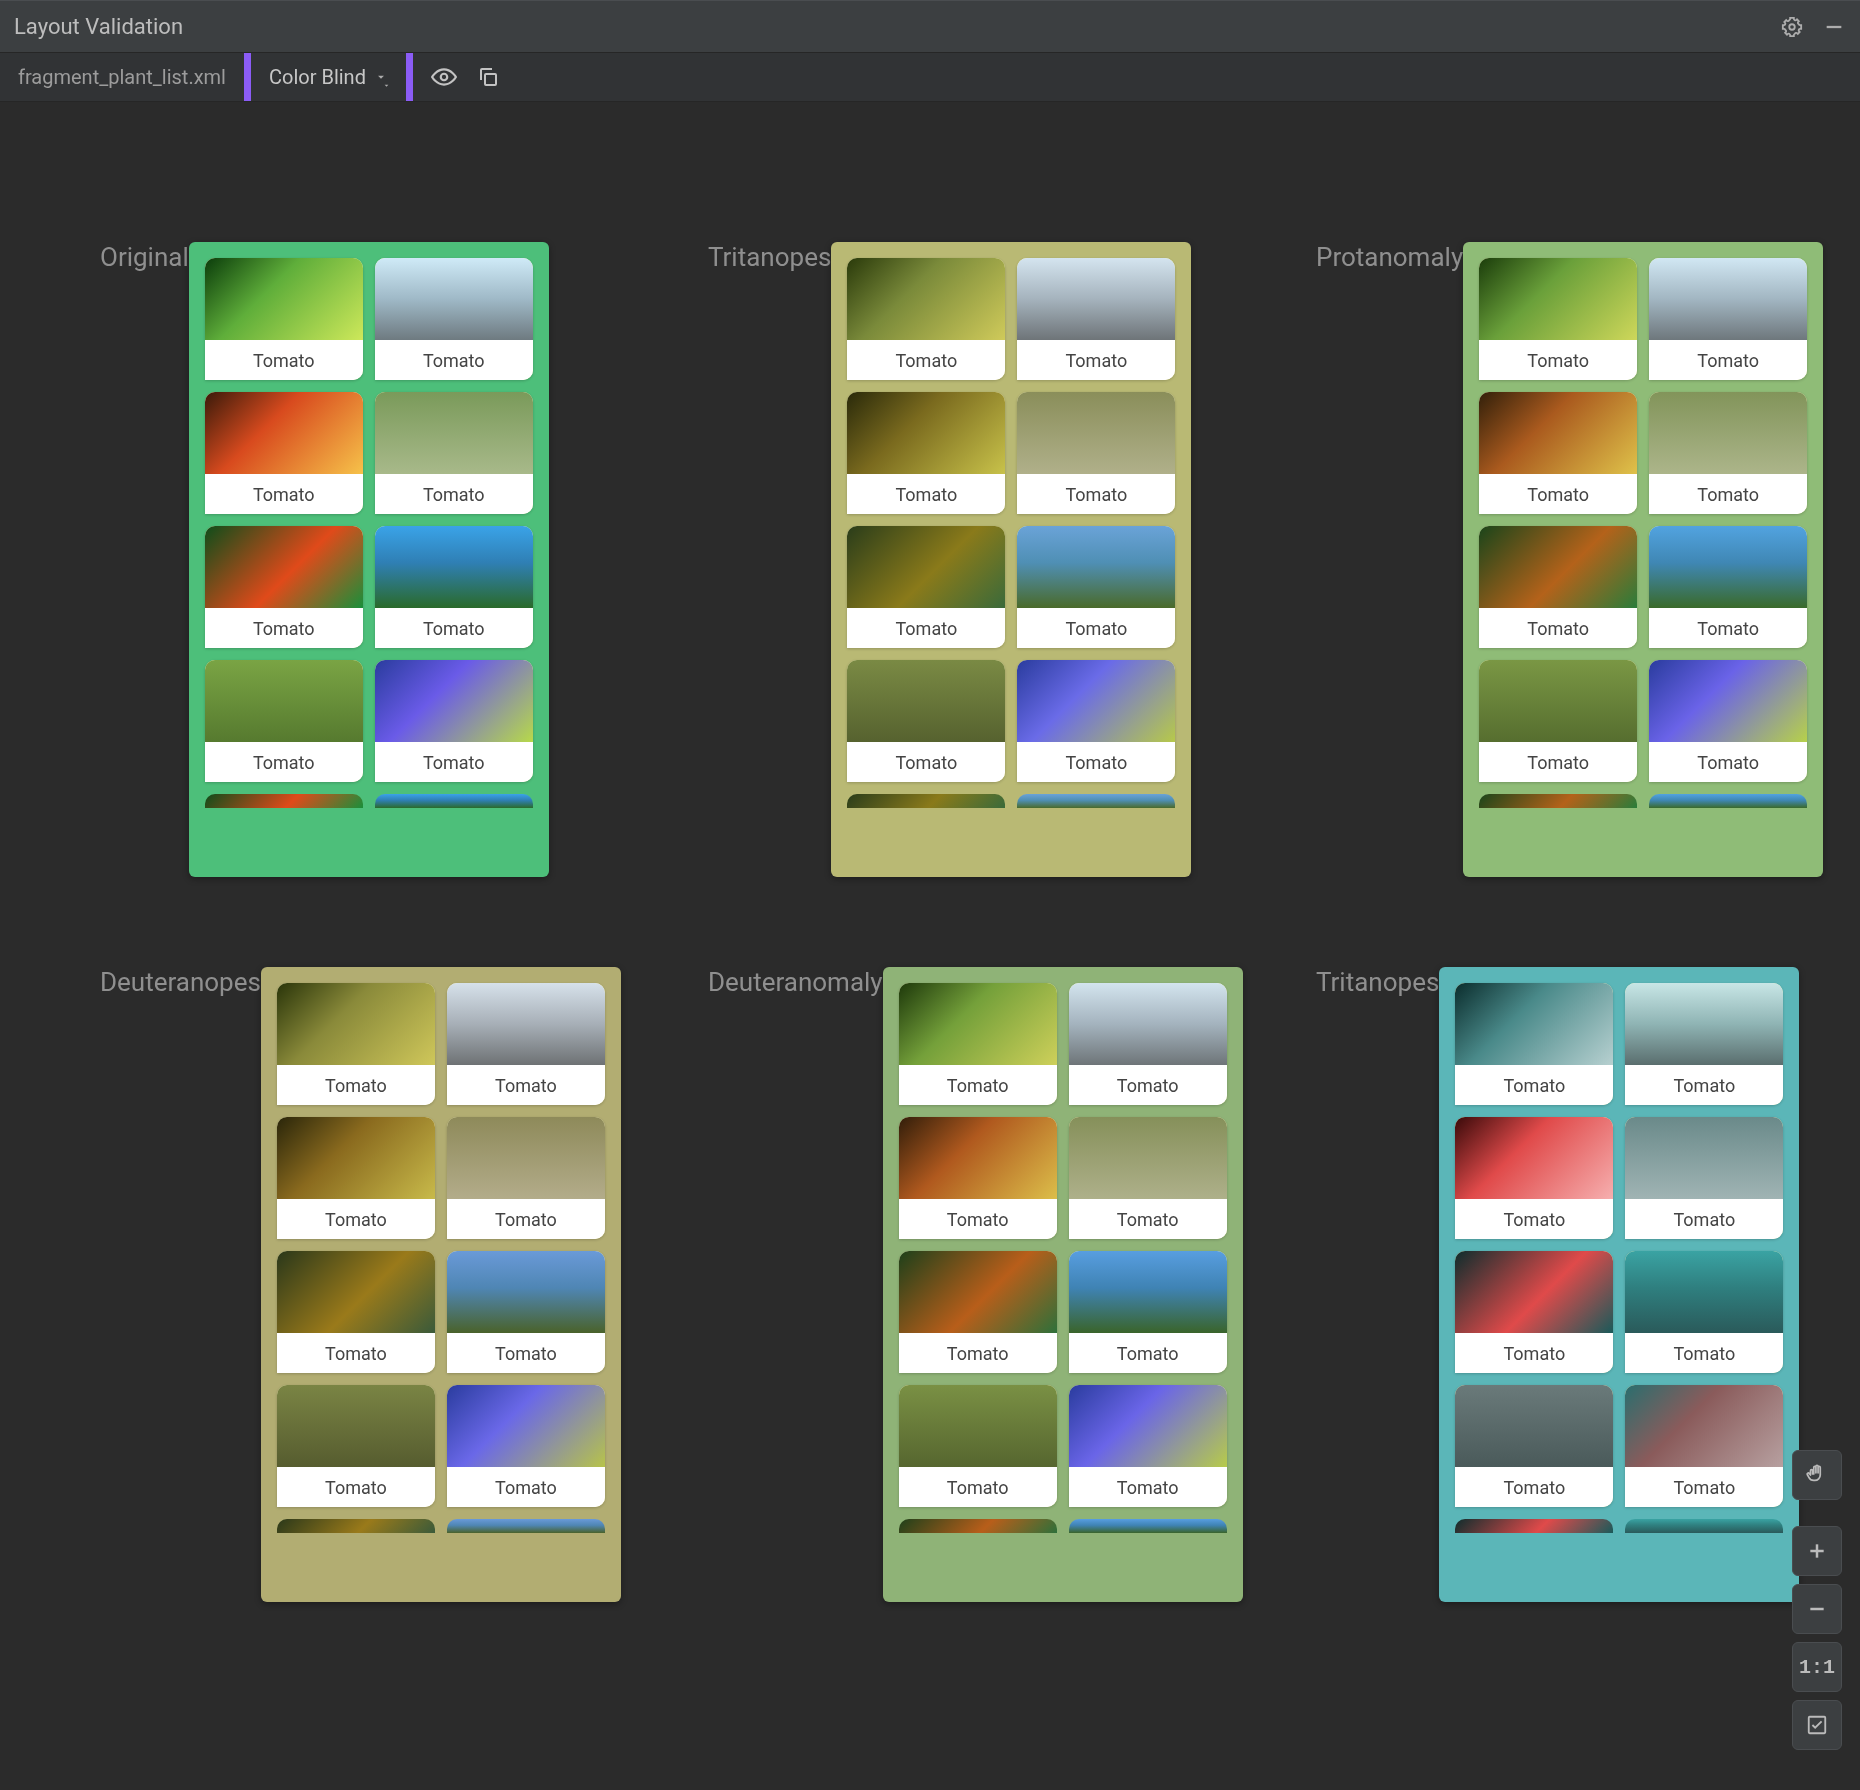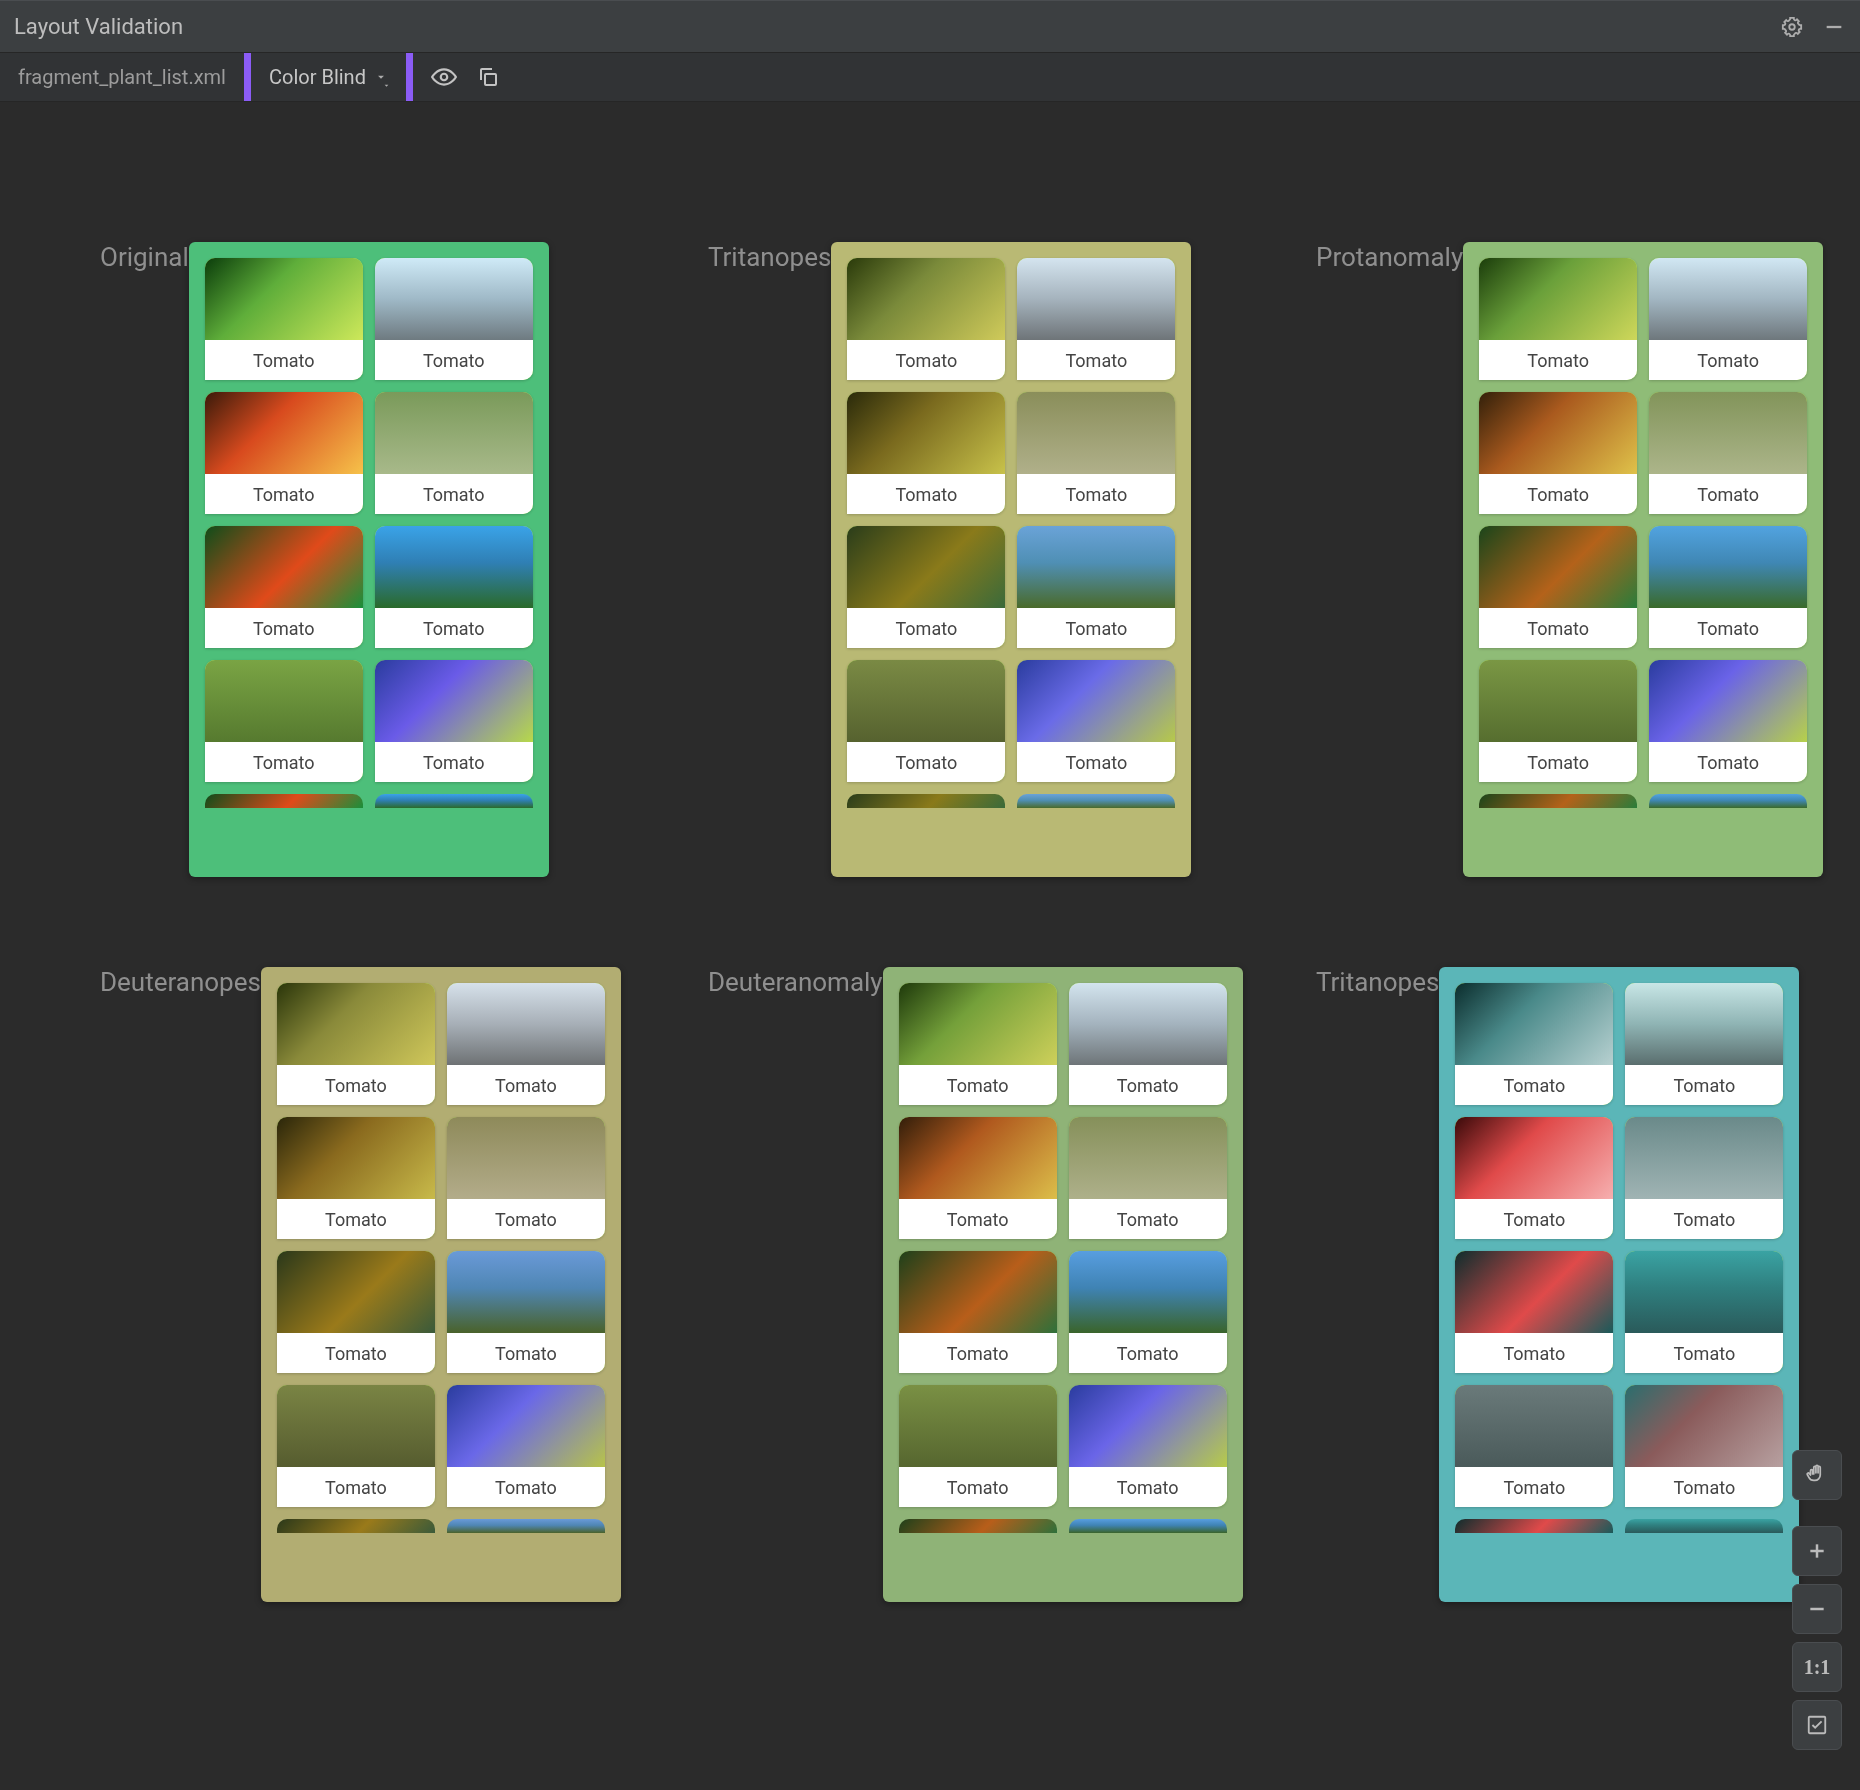--- a/index.html
+++ b/index.html
@@ -14,21 +14,21 @@
   .toolbar-cell.dropdown { color:#c7c7c7; gap:8px; cursor:pointer; }
   .toolbar-cell.dropdown .arrow-badge { position:relative; }
   .toolbar-cell.icons { gap:18px; border-right:none; }
   .toolbar .icon { width:26px; height:26px; display:flex; align-items:center; justify-content:center; cursor:pointer; }
   .content { flex:1; position:relative; background:#2b2b2b; overflow:auto; }
   .grid { display:grid; grid-template-columns: repeat(3, 590px); column-gap: 18px; row-gap: 90px; padding: 140px 80px 60px 100px; width: max-content; }
   .preview-block { display:flex; flex-direction:row; }
   .preview-label { font-size:26px; color:#8f8f8f; margin-bottom:18px; font-weight:400; }
   .device { width:360px; height:635px; border-radius:6px; padding:16px; overflow:hidden; box-shadow: 0 2px 6px rgba(0,0,0,.35); }
   .device-grid { display:grid; grid-template-columns: 1fr 1fr; gap:12px; }
-  .card { background:#bef264; border-radius:10px; overflow:hidden; box-shadow: 0 1px 3px rgba(0,0,0,.2); border-bottom-left-radius:0; }
+  .card { background:#fef9c3; border-radius:10px; overflow:hidden; box-shadow: 0 1px 3px rgba(0,0,0,.2); border-bottom-left-radius:0; }
   .card-img { width:100%; height:82px; display:block; }
   .card-label { height:40px; display:flex; align-items:center; justify-content:center; font-size:18px; color:#444; background:#fff; }
   .partial-row { display:grid; grid-template-columns: 1fr 1fr; gap:12px; margin-top:12px;}
   .partial-card { height:14px; border-radius:10px 10px 0 0; overflow:hidden; }
   
   .tool-rail { position:absolute; right:18px; bottom:40px; display:flex; flex-direction:column; gap:8px; }
   .tool-btn { width:50px; height:50px; background:#3c3f41; border:1px solid #4a4d50; border-radius:6px; display:flex; align-items:center; justify-content:center; color:#bbb; font-size:20px; cursor:pointer; }
   .tool-btn.pan { margin-bottom:18px; }
   svg { display:block; }
 </style>
@@ -356,21 +356,21 @@
         <svg width="20" height="20" viewBox="0 0 24 24" stroke="#bbb" stroke-width="3">
             <line x1="12" y1="4" x2="12" y2="20"></line>
             <line x1="4" y1="12" x2="20" y2="12"></line>
           </svg>
       </div>
       <div class="tool-btn">
         <svg width="20" height="20" viewBox="0 0 24 24" stroke="#bbb" stroke-width="3">
             <line x1="4" y1="12" x2="20" y2="12"></line>
           </svg>
       </div>
-      <div class="tool-btn" style="font-family:Liberation Serif, serif;font-weight:600;">1:1</div>
+      <div class="tool-btn" style="font-family:Liberation Mono, monospace;font-weight:600;">1:1</div>
       <div class="tool-btn">
         <svg width="22" height="22" viewBox="0 0 24 24" fill="none" stroke="#bbb" stroke-width="2">
             <rect x="3" y="3" width="18" height="18" rx="1"></rect>
             <polyline points="7 12 10 15 17 8"></polyline>
           </svg>
       </div>
     </div>
   </div>
 
 </div>

